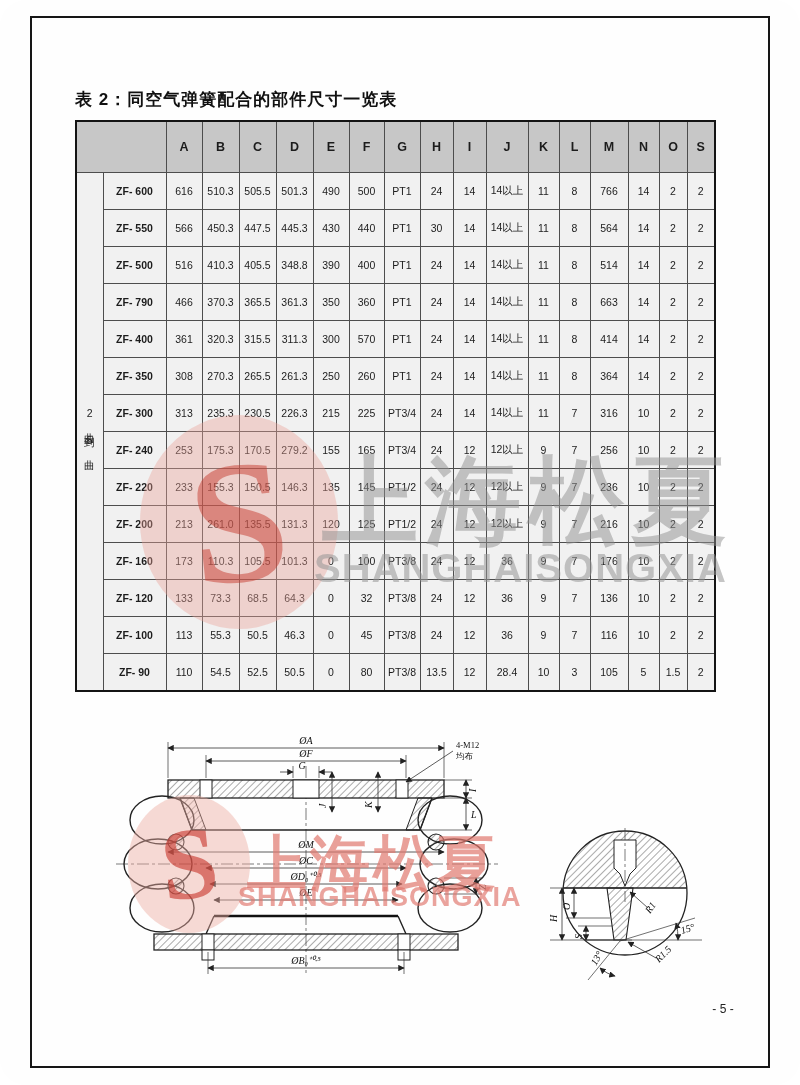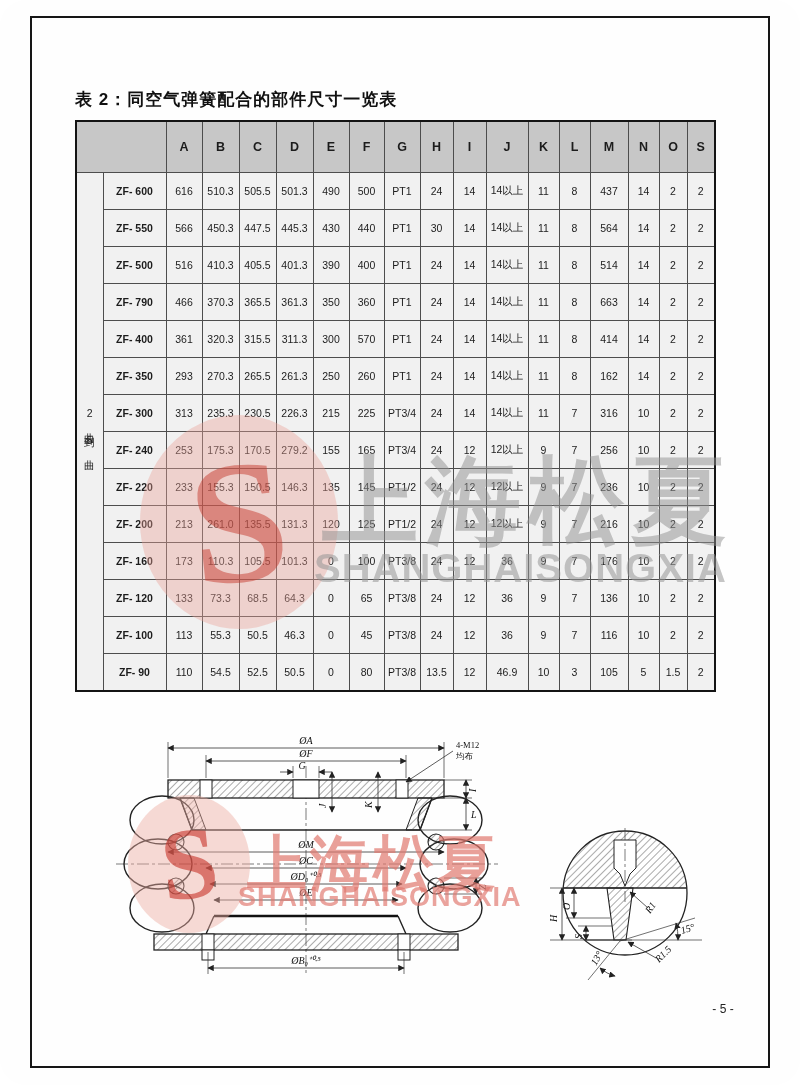--- a/index.html
+++ b/index.html
@@ -99,21 +99,21 @@
             <td>505.5</td>
             <td>501.3</td>
             <td>490</td>
             <td>500</td>
             <td>PT1</td>
             <td>24</td>
             <td>14</td>
             <td>14以上</td>
             <td>11</td>
             <td>8</td>
-            <td>437</td>
+            <td>766</td>
             <td>14</td>
             <td>2</td>
             <td>2</td>
           </tr>
           <tr class="body-row">
             <td class="namecell">ZF- 550</td>
             <td>566</td>
             <td>450.3</td>
             <td>447.5</td>
             <td>445.3</td>
@@ -128,21 +128,21 @@
             <td>564</td>
             <td>14</td>
             <td>2</td>
             <td>2</td>
           </tr>
           <tr class="body-row">
             <td class="namecell">ZF- 500</td>
             <td>516</td>
             <td>410.3</td>
             <td>405.5</td>
-            <td>401.3</td>
+            <td>348.8</td>
             <td>390</td>
             <td>400</td>
             <td>PT1</td>
             <td>24</td>
             <td>14</td>
             <td>14以上</td>
             <td>11</td>
             <td>8</td>
             <td>514</td>
             <td>14</td>
@@ -182,33 +182,33 @@
             <td>14以上</td>
             <td>11</td>
             <td>8</td>
             <td>414</td>
             <td>14</td>
             <td>2</td>
             <td>2</td>
           </tr>
           <tr class="body-row">
             <td class="namecell">ZF- 350</td>
-            <td>293</td>
+            <td>308</td>
             <td>270.3</td>
             <td>265.5</td>
             <td>261.3</td>
             <td>250</td>
             <td>260</td>
             <td>PT1</td>
             <td>24</td>
             <td>14</td>
             <td>14以上</td>
             <td>11</td>
             <td>8</td>
-            <td>162</td>
+            <td>364</td>
             <td>14</td>
             <td>2</td>
             <td>2</td>
           </tr>
           <tr class="body-row">
             <td class="namecell">ZF- 300</td>
             <td>313</td>
             <td>235.3</td>
             <td>230.5</td>
             <td>226.3</td>
@@ -301,21 +301,21 @@
             <td>2</td>
             <td>2</td>
           </tr>
           <tr class="body-row">
             <td class="namecell">ZF- 120</td>
             <td>133</td>
             <td>73.3</td>
             <td>68.5</td>
             <td>64.3</td>
             <td>0</td>
-            <td>65</td>
+            <td>32</td>
             <td>PT3/8</td>
             <td>24</td>
             <td>12</td>
             <td>36</td>
             <td>9</td>
             <td>7</td>
             <td>136</td>
             <td>10</td>
             <td>2</td>
             <td>2</td>
@@ -343,21 +343,21 @@
             <td class="namecell">ZF- 90</td>
             <td>110</td>
             <td>54.5</td>
             <td>52.5</td>
             <td>50.5</td>
             <td>0</td>
             <td>80</td>
             <td>PT3/8</td>
             <td>13.5</td>
             <td>12</td>
-            <td>46.9</td>
+            <td>28.4</td>
             <td>10</td>
             <td>3</td>
             <td>105</td>
             <td>5</td>
             <td>1.5</td>
             <td>2</td>
           </tr>
         </tbody>
     </table>
   </div>

